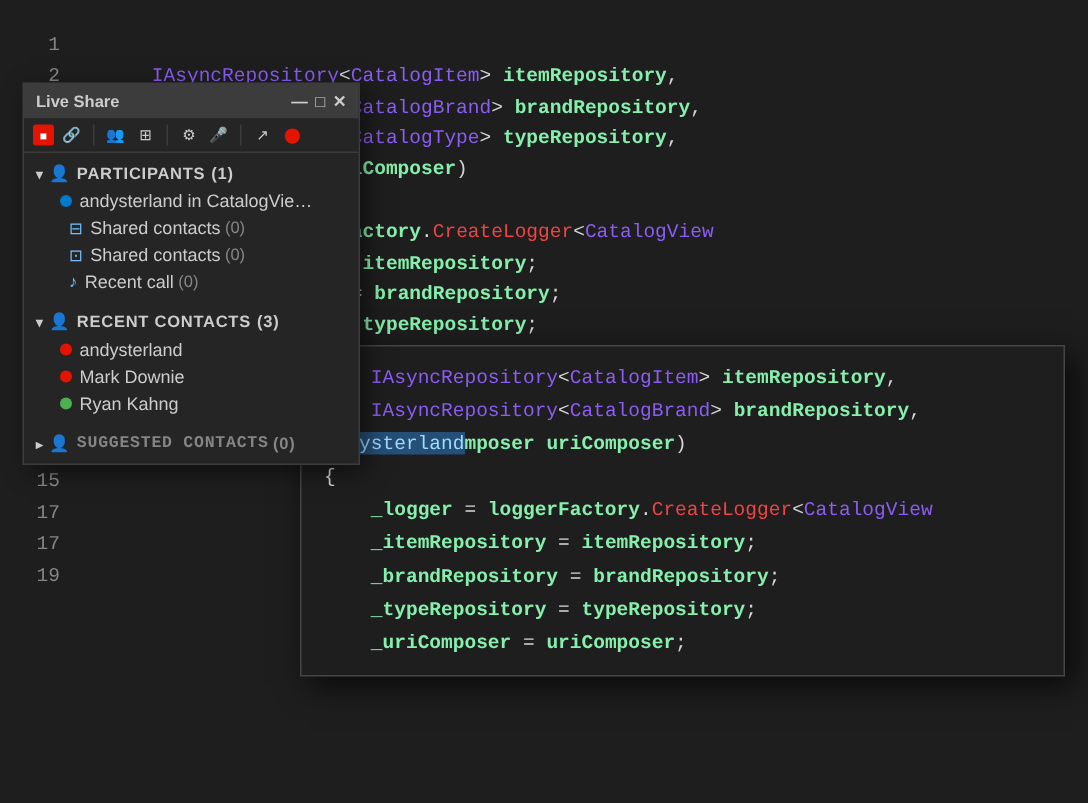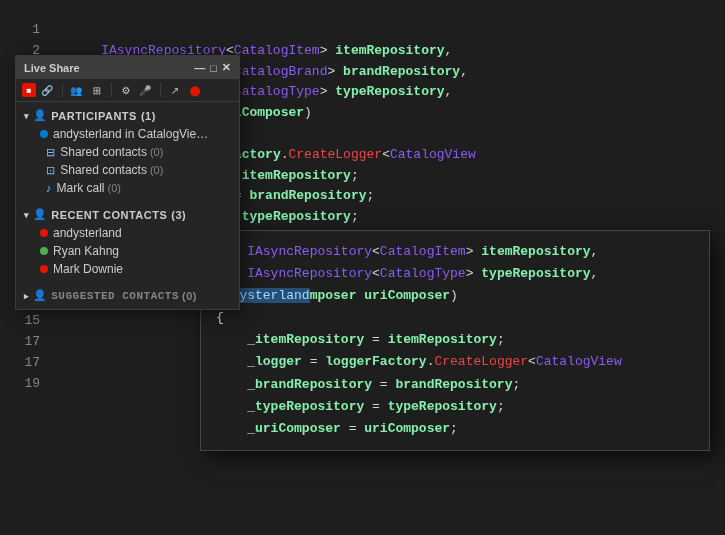--- a/index.html
+++ b/index.html
@@ -274,25 +274,25 @@
     <div class="code-line">    <span class="param">_logger</span> <span class="punctuation">=</span> <span class="param">loggerFactory</span><span class="punctuation">.</span><span class="method">CreateLogger</span><span class="punctuation">&lt;</span><span class="type">CatalogView</span></div>
     <div class="code-line">    <span class="param">_itemRepository</span> <span class="punctuation">=</span> <span class="param">itemRepository</span><span class="punctuation">;</span></div>
     <div class="code-line">    <span class="param">_brandRepository</span> <span class="punctuation">=</span> <span class="param">brandRepository</span><span class="punctuation">;</span></div>
     <div class="code-line">    <span class="param">_typeRepository</span> <span class="punctuation">=</span> <span class="param">typeRepository</span><span class="punctuation">;</span></div>
     <div class="code-line">    <span class="param">_uriComposer</span> <span class="punctuation">=</span> <span class="param">uriComposer</span><span class="punctuation">;</span></div>
   </div>
 </div>
 
 <div class="code-popup">
   <div class="popup-code-line">    <span class="type">IAsyncRepository</span><span>&lt;</span><span class="type">CatalogItem</span><span>&gt;</span> <span class="param">itemRepository</span>,</div>
-  <div class="popup-code-line">    <span class="type">IAsyncRepository</span><span>&lt;</span><span class="type">CatalogType</span><span>&gt;</span> <span class="param">typeRepository</span>,</div>
+  <div class="popup-code-line">    <span class="type">IAsyncRepository</span><span>&lt;</span><span class="type">CatalogBrand</span><span>&gt;</span> <span class="param">brandRepository</span>,</div>
   <div class="popup-code-line"><span class="highlight-word">andysterland</span><span class="param">mposer</span> <span class="param">uriComposer</span>)</div>
   <div class="popup-code-line">{</div>
+  <div class="popup-code-line">    <span class="param">_logger</span> = <span class="param">loggerFactory</span>.<span class="method">CreateLogger</span>&lt;<span class="type">CatalogView</span></div>
   <div class="popup-code-line">    <span class="param">_itemRepository</span> = <span class="param">itemRepository</span>;</div>
-  <div class="popup-code-line">    <span class="param">_logger</span> = <span class="param">loggerFactory</span>.<span class="method">CreateLogger</span>&lt;<span class="type">CatalogView</span></div>
   <div class="popup-code-line">    <span class="param">_brandRepository</span> = <span class="param">brandRepository</span>;</div>
   <div class="popup-code-line">    <span class="param">_typeRepository</span> = <span class="param">typeRepository</span>;</div>
   <div class="popup-code-line">    <span class="param">_uriComposer</span> = <span class="param">uriComposer</span>;</div>
 </div>
 
 <div class="live-share-panel">
 
   <div class="panel-header">
     <div class="panel-header-title">
       <span>Live Share</span>
@@ -341,46 +341,46 @@
     </div>
 
     <div class="tree-item-sub">
       <span class="icon-shared">⊡</span>
       <span>Shared contacts</span>
       <span style="margin-left:3px;" class="count-badge">(0)</span>
     </div>
 
     <div class="tree-item-sub">
       <span class="icon-shared">♪</span>
-      <span>Mark call</span>
+      <span>Recent call</span>
       <span style="margin-left:3px;" class="count-badge">(0)</span>
     </div>
 
     <div class="section-divider"></div>
 
     <div class="section-header">
       <span class="chevron">▾</span>
       <span style="margin-right:4px;">👤</span>
       <span>Recent contacts</span>
       <span style="margin-left:4px;">(3)</span>
     </div>
 
     <div class="tree-item">
       <div class="dot-red"></div>
       <span>andysterland</span>
     </div>
 
     <div class="tree-item">
+      <div class="dot-red"></div>
+      <span>Mark Downie</span>
+    </div>
+
+    <div class="tree-item">
       <div class="dot-green"></div>
       <span>Ryan Kahng</span>
-    </div>
-
-    <div class="tree-item">
-      <div class="dot-red"></div>
-      <span>Mark Downie</span>
     </div>
 
     <div class="section-divider"></div>
 
     <div class="section-header">
       <span class="chevron">▸</span>
       <span style="margin-right:4px;color:#858585;">👤</span>
       <span style="color:#858585;font-family:Liberation Mono, monospace;">Suggested contacts</span>
       <span style="margin-left:3px;color:#858585;">(0)</span>
     </div>

